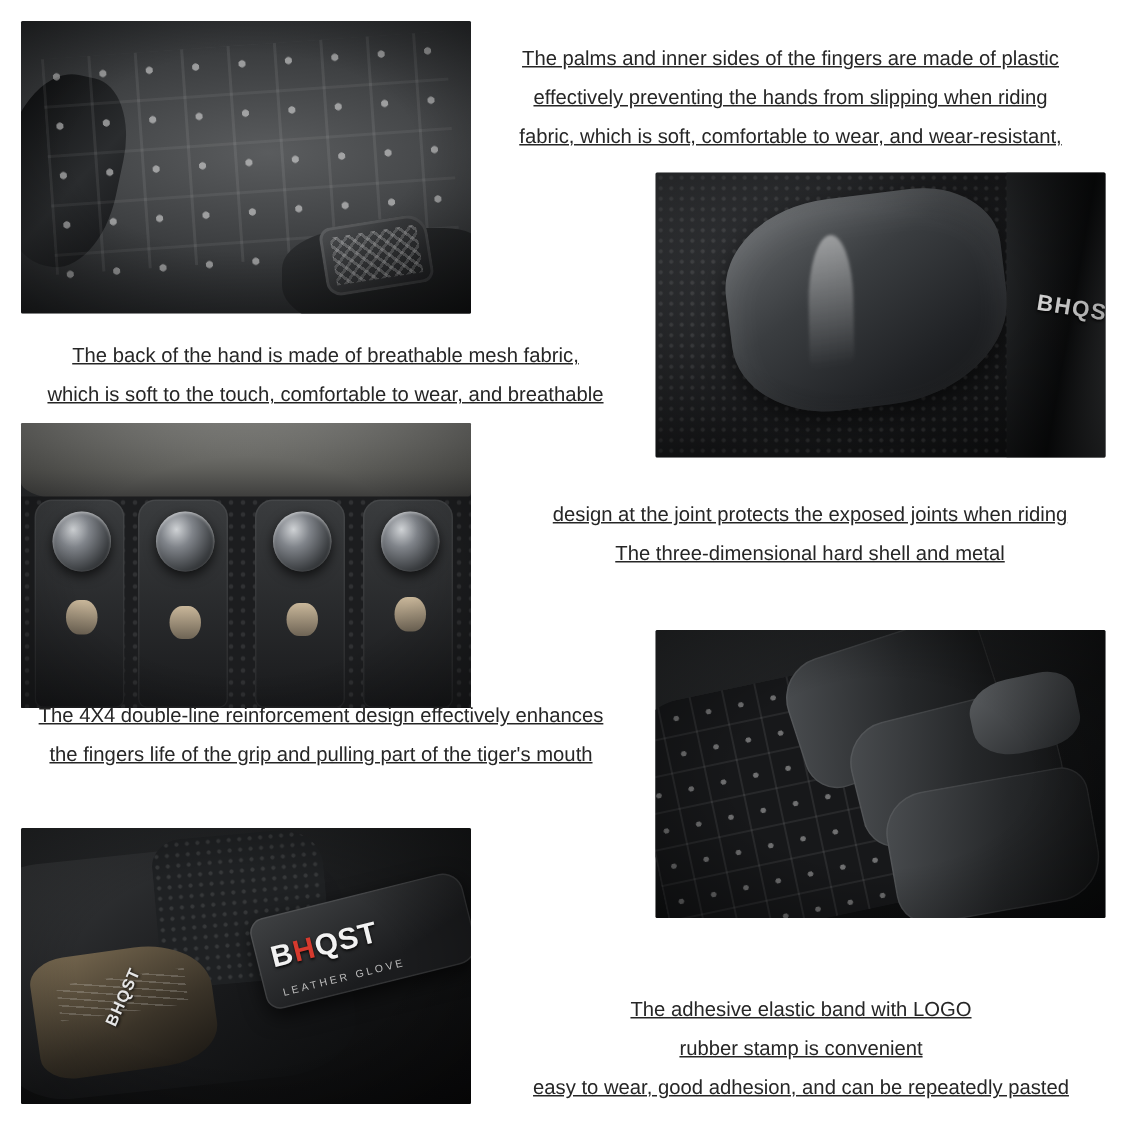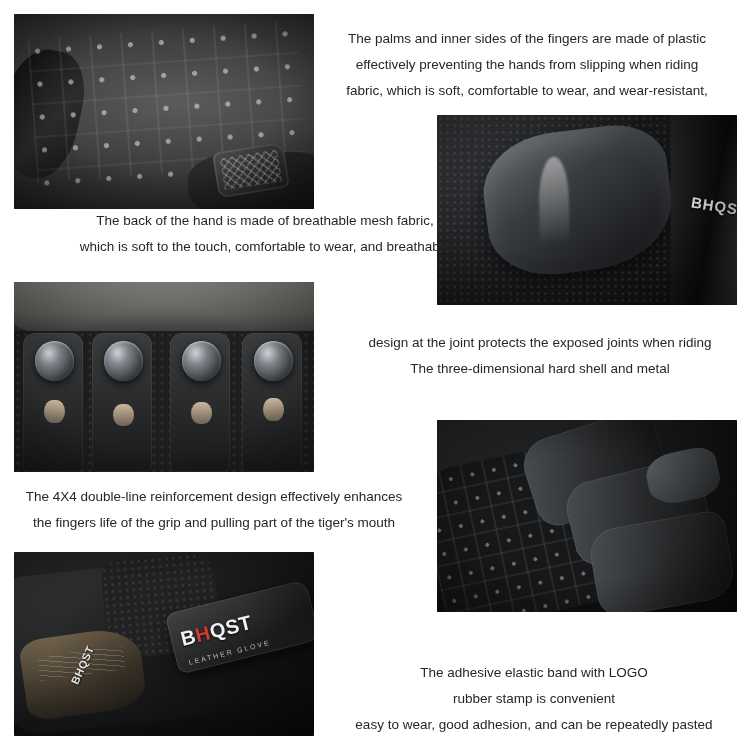--- a/index.html
+++ b/index.html
@@ -24,20 +24,21 @@
     position: absolute;
     box-sizing: border-box;
     font-size: 13.5px;
     line-height: 26px;
     color: #262626;
     text-align: center;
     white-space: nowrap;
   }
   .caption .line {
     display: block;
+    text-decoration: underline;
   }
 
   
   .photo {
     position: absolute;
     overflow: hidden;
     background: #111;
     border-radius: 1px;
   }
 
@@ -312,21 +313,21 @@
 
   <div class="photo" id="photo-shell">
     <div class="mesh"></div>
     <div class="shell"></div>
     <div class="ridge"></div>
     <div class="cuffR"></div>
     <div class="logoStrip">BHQST</div>
     <div class="vig"></div>
   </div>
 
-  <div class="caption" id="caption-mesh-back" style="left:0px; top:208px; width:434px;margin-left:48px;">
+  <div class="caption" id="caption-mesh-back" style="left:0px; top:224px; width:434px;">
     <span class="line">The back of the hand is made of breathable mesh fabric,</span>
     <span class="line">which is soft to the touch, comfortable to wear, and breathable</span>
   </div>
 
   <div class="photo" id="photo-knuckles">
     <div class="leather"></div>
     <div class="meshbg"></div>
     <div class="finger f1"></div>
     <div class="finger f2"></div>
     <div class="finger f3"></div>
@@ -340,21 +341,21 @@
     <div class="tan t3"></div>
     <div class="tan t4"></div>
     <div class="vig"></div>
   </div>
 
   <div class="caption" id="caption-hard-shell" style="left:330px; top:330px; width:420px;">
     <span class="line">design at the joint protects the exposed joints when riding</span>
     <span class="line">The three-dimensional hard shell and metal</span>
   </div>
 
-  <div class="caption" id="caption-reinforcement" style="left:0px; top:484px; width:428px;">
+  <div class="caption" id="caption-reinforcement" style="left:0px; top:464px; width:428px;">
     <span class="line">The 4X4 double-line reinforcement design effectively enhances</span>
     <span class="line">the fingers life of the grip and pulling part of the tiger's mouth</span>
   </div>
 
   <div class="photo" id="photo-fingers">
     <div class="palmTex"></div>
     <div class="fing g1"></div>
     <div class="fing g2"></div>
     <div class="fing g3"></div>
     <div class="pad"></div>

